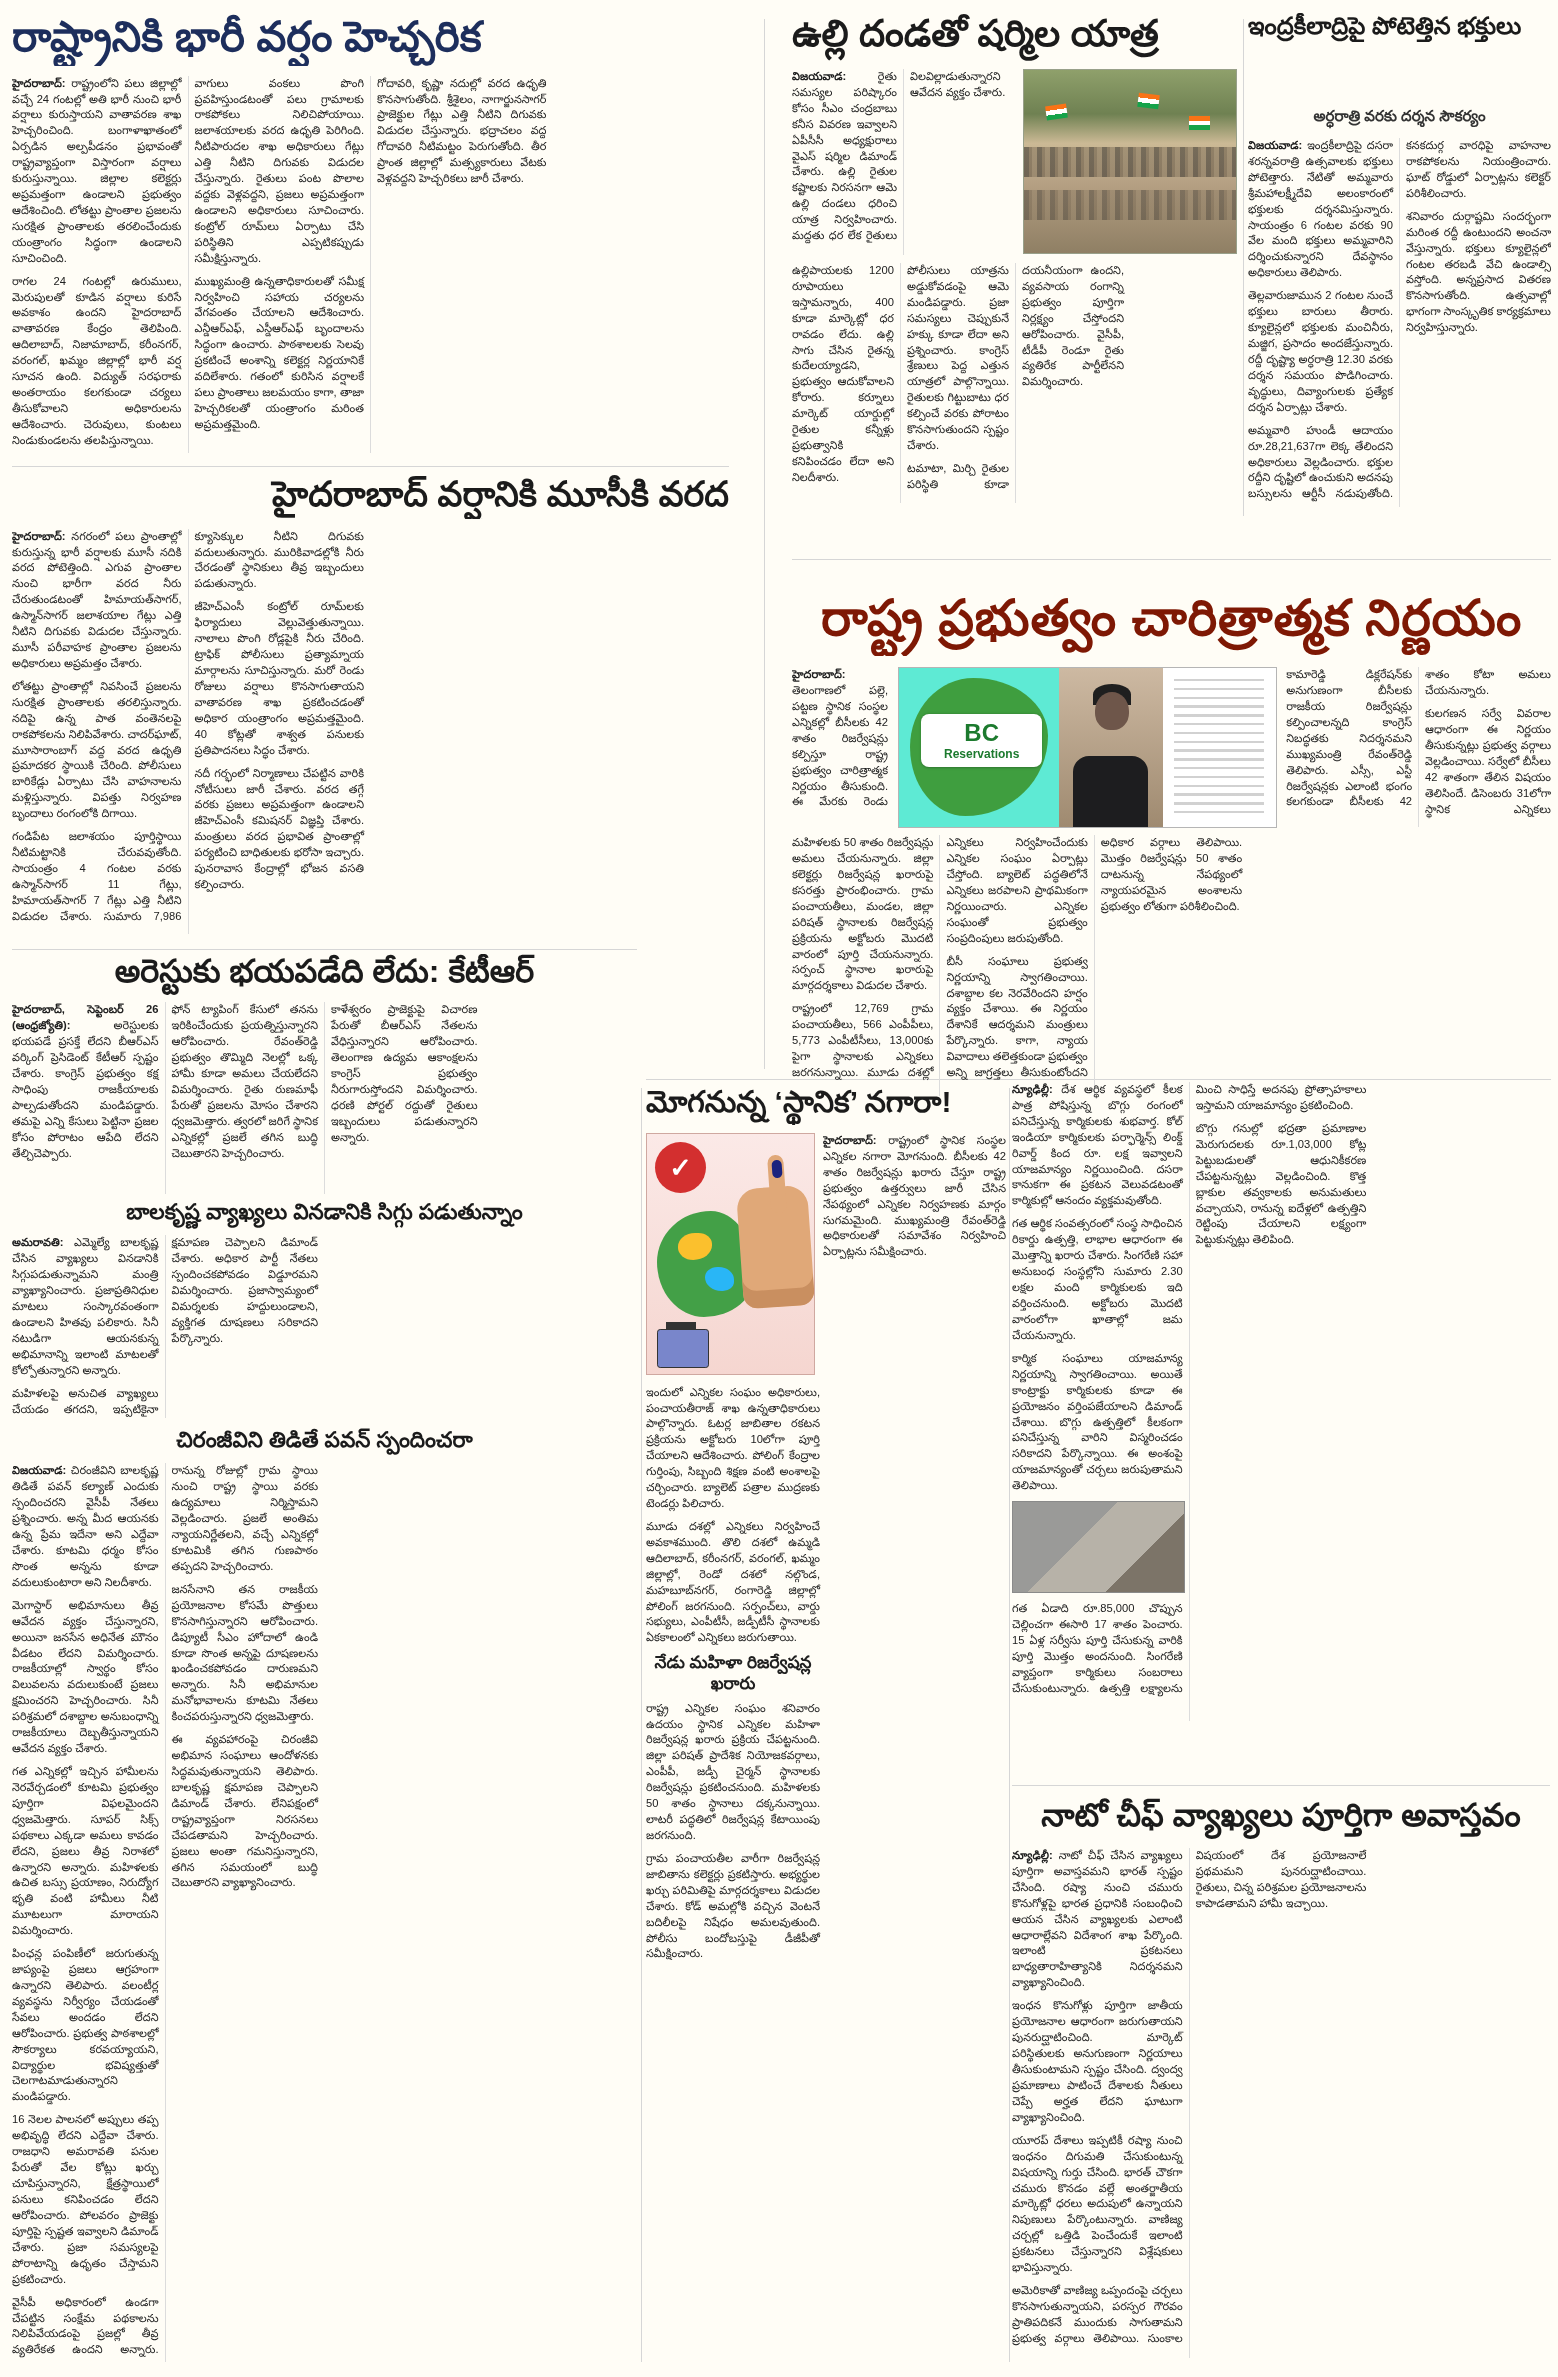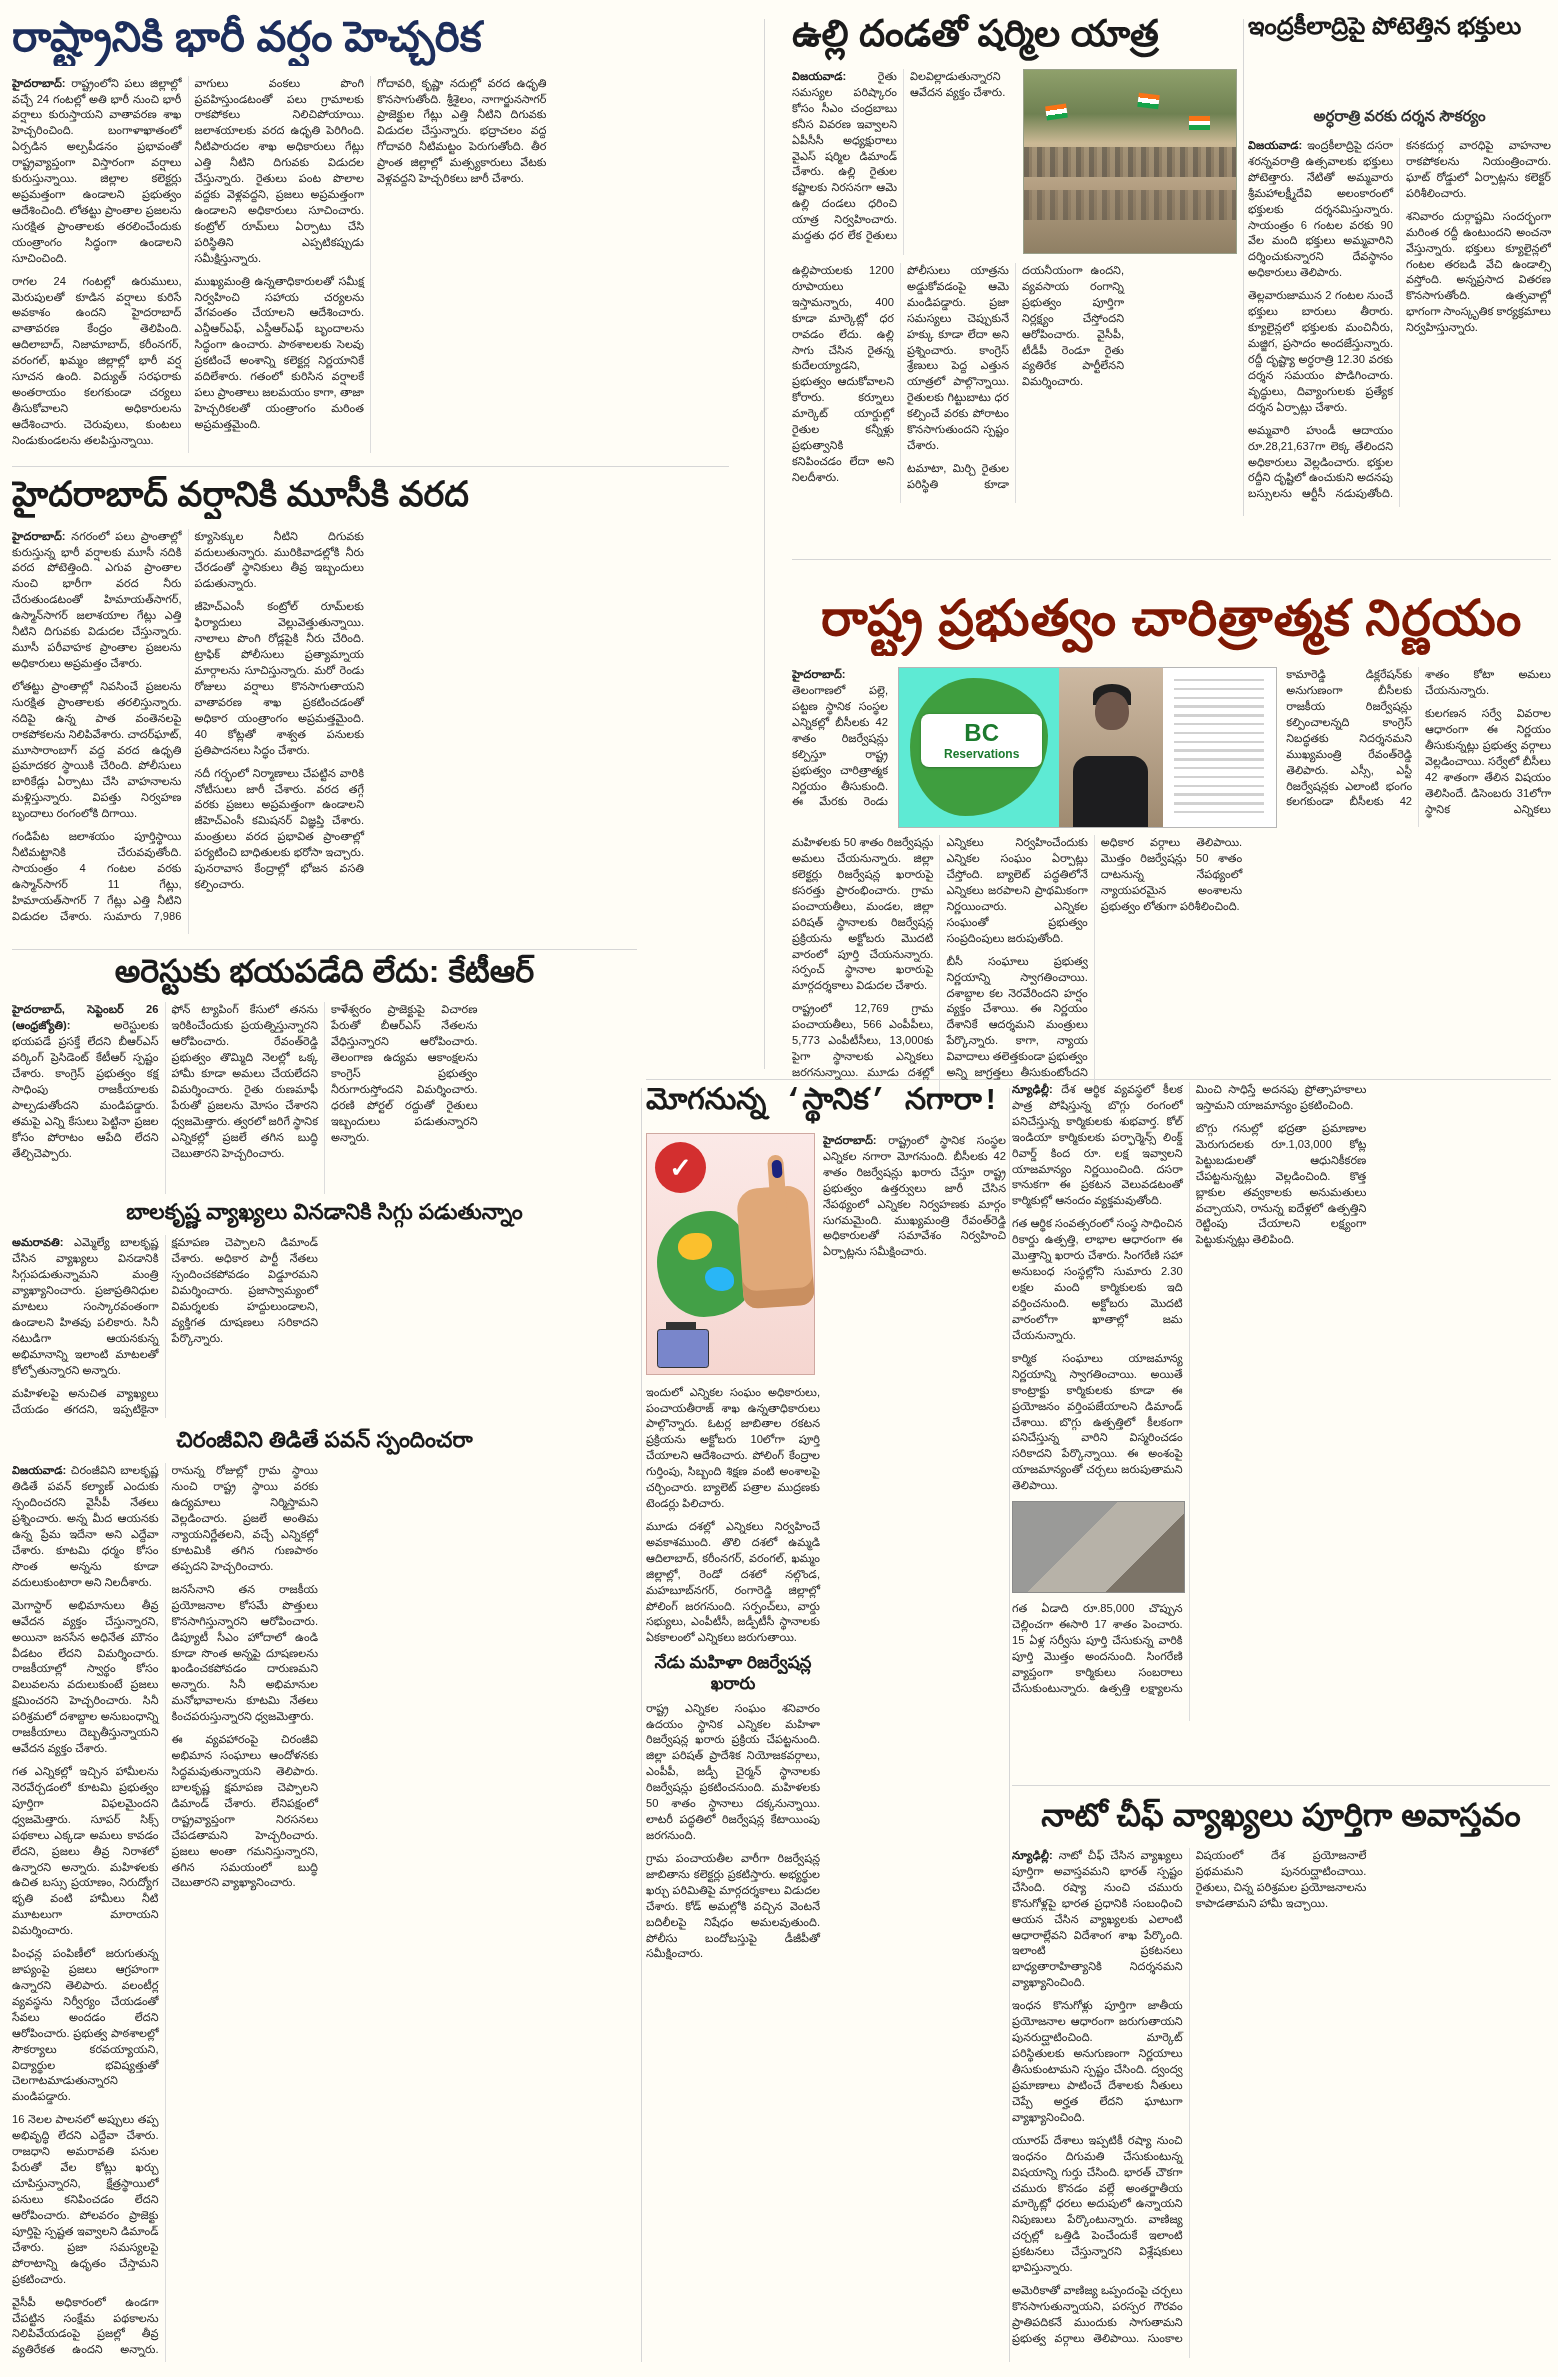--- a/index.html
+++ b/index.html
@@ -76,41 +76,41 @@
   .fig-photo .head{position:absolute;left:36px;top:24px;width:34px;height:38px;background:#6e564a;border-radius:50% 50% 45% 45%;}
   .fig-photo .torso{position:absolute;left:14.4px;bottom:0;width:75px;height:71px;background:#1d1d1f;border-radius:16px 16px 0 0;}
   .fig-doc{flex:1;background:#ffffff;position:relative;}
   .fig-doc .lines{position:absolute;inset:11.2px;opacity:.85;
     background:repeating-linear-gradient(180deg,#c9c9c9 0 2.4px,transparent 2.4px 8.8px);}
   .mcol-right{flex:1;height:160px;}
   .mbottom{margin-top:8px;height:261px;}
 
   
   #art-musi{left:12px;top:474px;width:717px;height:469px;}
-  #art-musi .headline{font-size:35px;height:45px;text-align:left;margin-bottom:9.6px;}
+  #art-musi .headline{font-size:35px;height:45px;text-align:right;margin-bottom:9.6px;}
   #art-musi .body{height:405px;}
 
   
   #art-ktr{left:12px;top:954px;width:625px;}
   #art-ktr .headline{font-size:32px;height:42px;text-align:center;margin-bottom:6.4px;}
   #art-ktr .body{height:192px;}
 
   
   #art-bala{left:12px;top:1200px;width:625px;}
   #art-bala .headline{font-size:21.6px;height:29px;text-align:center;margin-bottom:6.4px;}
   #art-bala .body{height:183px;}
 
   
   #art-chiru{left:12px;top:1428px;width:625px;}
   #art-chiru .headline{font-size:21.6px;height:29px;text-align:center;margin-bottom:6.4px;}
   #art-chiru .body{height:899px;}
 
   
   #art-sthanika{left:646px;top:1085px;width:361px;}
-  #art-sthanika .headline{font-size:30px;height:40px;margin-bottom:8px;font-family:Liberation Mono, monospace;}
+  #art-sthanika .headline{font-size:30px;height:40px;margin-bottom:8px;}
   .sfig{width:167px;height:240px;position:relative;flex:0 0 auto;overflow:hidden;border:0.8px solid #cfa8a0;
     background:linear-gradient(180deg,#fbe9e7,#f5d6d0);}
   .ecbadge{position:absolute;left:8px;top:8px;width:51px;height:51px;background:var(--badge_red,#d32f2f);
     border-radius:50%;color:#fff;display:flex;align-items:center;justify-content:center;
     font-size:27px;font-weight:bold;}
   .smap{position:absolute;left:9.6px;top:77px;width:98px;height:106px;background:#43a047;
     border-radius:55% 45% 52% 48% / 48% 60% 40% 52%;}
   .smap::before{content:"";position:absolute;left:21px;top:22.4px;width:34px;height:27px;background:#fbc02d;border-radius:50% 40% 55% 45%;}
   .smap::after{content:"";position:absolute;left:48px;top:56px;width:29px;height:24px;background:#29b6f6;border-radius:45% 55% 40% 60%;}
   .hand{position:absolute;right:3.2px;top:53px;width:71px;height:120px;background:#e0a878;

